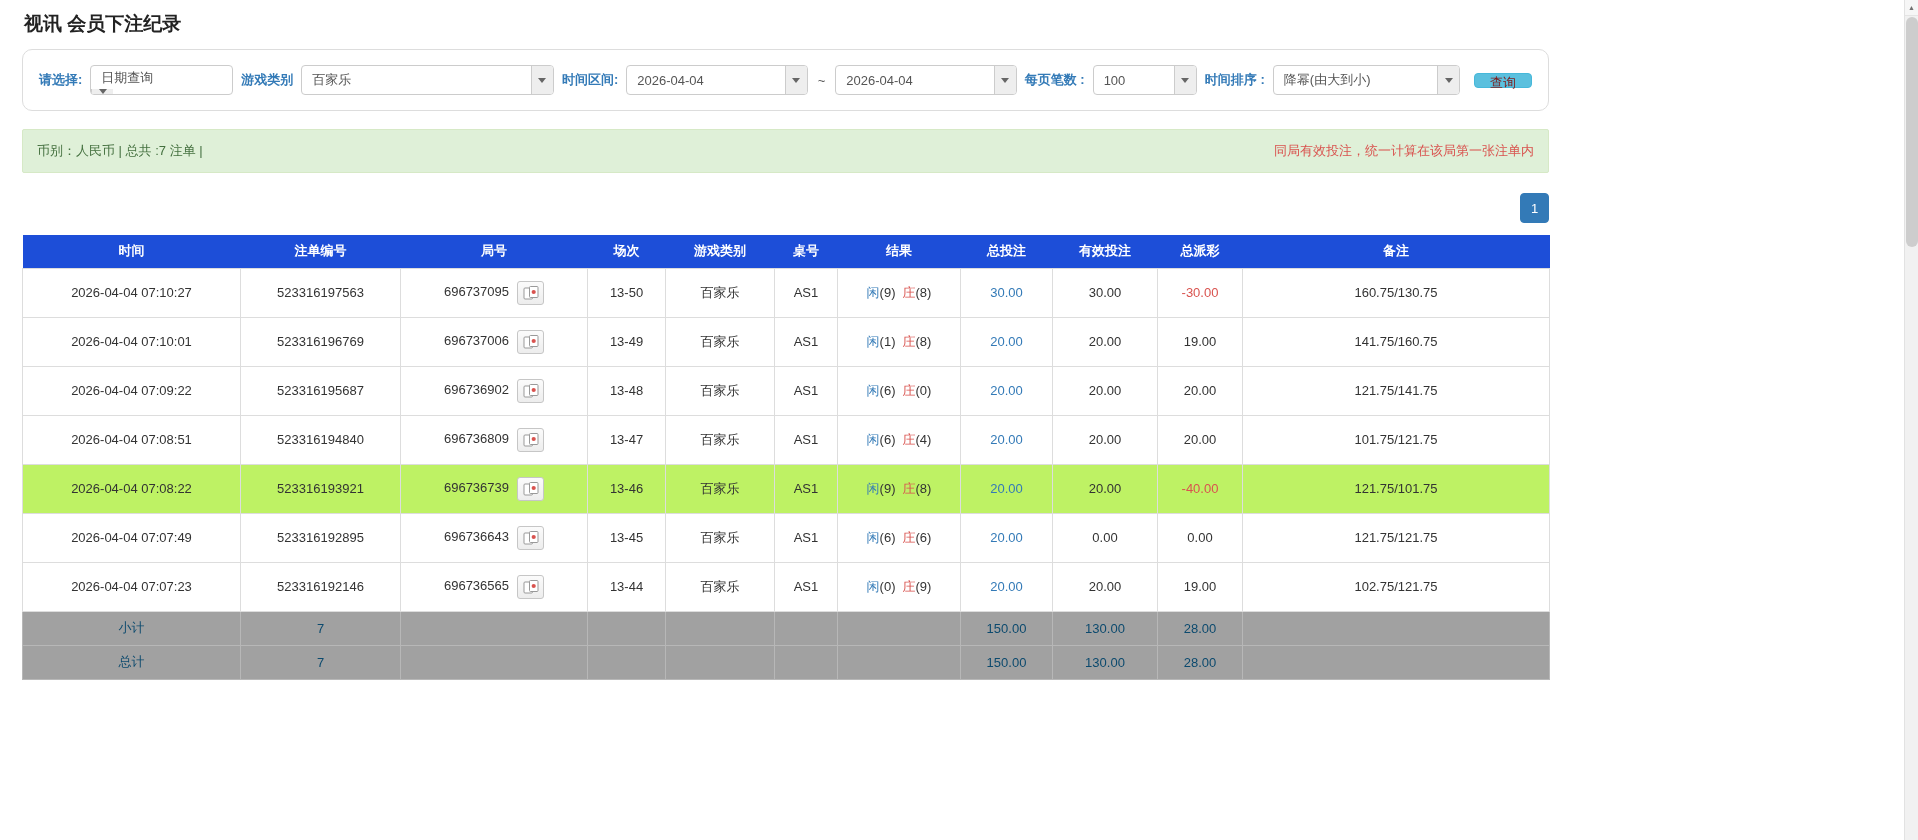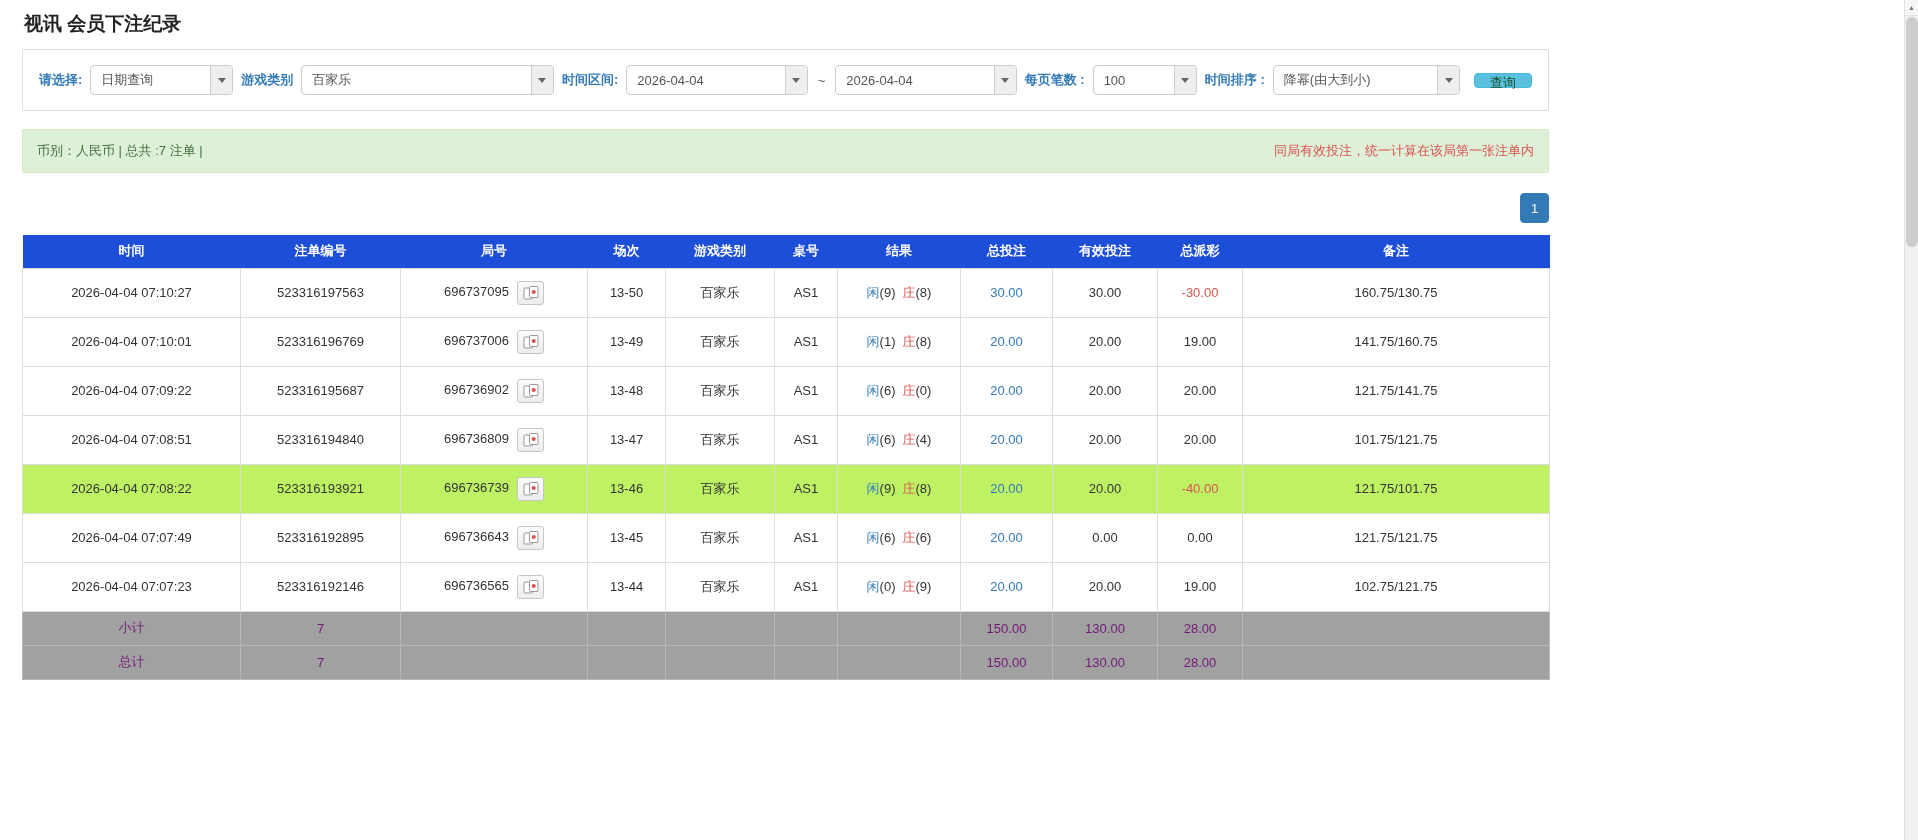--- a/index.html
+++ b/index.html
@@ -11,40 +11,40 @@
     position:relative;
     overflow:hidden;
     color:#333;
   }
   .content { width:1527px; margin-left:22px; }
 
   .page-title { font-size:19px; font-weight:bold; color:#222; margin:11px 0 12px 2px; }
 
   
   .filter-bar {
-    border:1px solid #ddd; border-radius:1px; background:#fff;
+    border:1px solid #ddd; border-radius:10px; background:#fff;
     padding:15px 16px; display:flex; align-items:center; gap:8px;
     white-space:nowrap;
   }
   .flabel { color:#337ab7; font-weight:bold; font-size:13px; }
   .tilde { color:#555; font-size:13px; padding:0 2px; }
   .combo {
     display:flex; height:30px; border:1px solid #ccc; border-radius:4px;
     background:#fff; align-items:stretch; overflow:hidden; cursor:pointer;
   }
   .combo-text { padding:0 10px; display:flex; align-items:center; font-size:13px; color:#555; flex:1; }
   .combo-btn { width:22px; background:#eee; border-left:1px solid #ccc; display:flex; align-items:center; justify-content:center; }
   .caret { width:0; height:0; border-left:4px solid transparent; border-right:4px solid transparent; border-top:5px solid #666; }
-  .w-select { width:148px; }
+  .w-select { width:148px;flex-direction:column; }
   .w-game   { width:262px; }
   .w-date   { width:188px; }
   .w-size   { width:108px; }
   .w-sort   { width:194px; }
   .btn-search {
-    background:#5bc0de; border:1px solid #46b8da; color:#14532d;
+    background:#5bc0de; border:1px solid #46b8da; color:#7f1d1d;
     font-size:13px; padding:0 15px; height:15px; border-radius:4px;
     margin-left:6px; cursor:pointer; font-family:inherit;
   }
 
   
   .summary-bar {
     margin-top:18px; background:#dff0d8; border:1px solid #d6e9c6;
     height:44px; display:flex; align-items:center; justify-content:space-between;
     padding:16px 14px; font-size:13px; border-radius:2px;
   }
@@ -58,21 +58,21 @@
     border:1px solid #337ab7; border-radius:4px; font-size:13px;
     cursor:pointer; font-family:inherit;
   }
 
   
   table { border-collapse:collapse; width:100%; font-size:13px; color:#333; table-layout:fixed; }
   thead th { background:#1d4ed8; color:#fff; font-weight:bold; height:33px; font-size:13px; text-align:center; }
   tbody td { border:1px solid #ddd; text-align:center; height:49px; background:#fff; padding:2px 4px; }
   tr.hl td { background:#bef264; }
   tfoot td {
-    background:#a1a1a1; color:#701a75; border:1px solid #b7b7b7;
+    background:#a1a1a1; color:#0c4a6e; border:1px solid #b7b7b7;
     height:34px; text-align:center; font-size:13px; padding:2px 4px;
   }
   .blue { color:#337ab7; }
   .red { color:#d9534f; }
   .res-gap { margin-right:7px; }
 
   .icon-btn {
     display:inline-flex; align-items:center; justify-content:center;
     width:27px; height:24px; margin-left:8px; vertical-align:middle;
     background:linear-gradient(#fbfbfb,#ededed); border:1px solid #c6c6c6;

